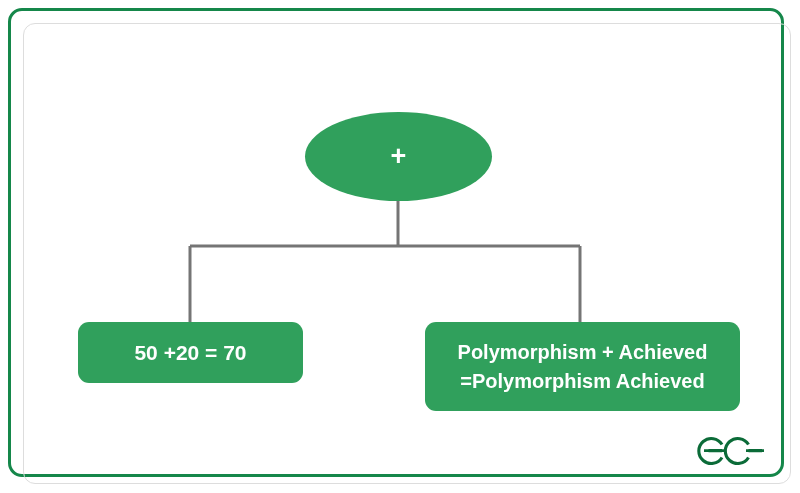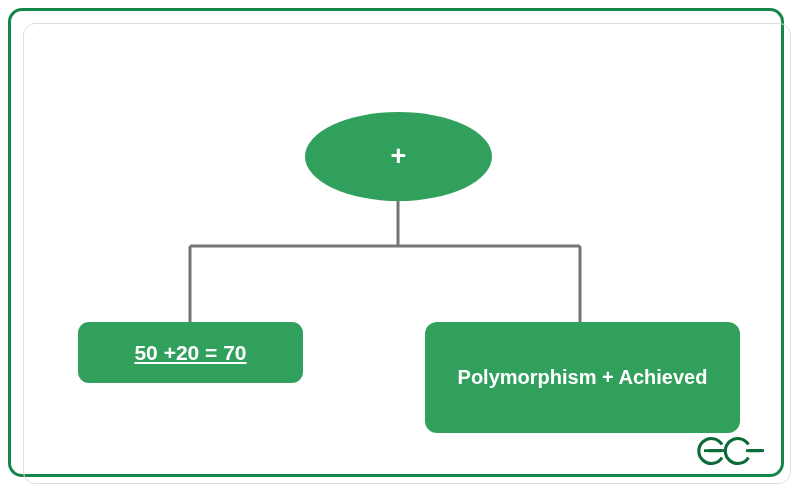--- a/index.html
+++ b/index.html
@@ -102,30 +102,28 @@
     font-weight: 700;
     text-align: center;
     box-sizing: border-box;
   }
   #leaf-left {
     left: 78px;
     top: 322px;
     width: 225px;
     height: 61px;
     font-size: 21px;
-    text-decoration: underline;
   }
   #leaf-right {
     left: 425px;
     top: 322px;
     width: 315px;
-    height: 111px;
+    height: 89px;
     font-size: 20px;
     padding: 0 10px;
-    border-radius: 12px;
   }
   #leaf-right .box-line {
     line-height: 1.45;
     white-space: nowrap;
   }
 
   
   .gfg-logo {
     position: absolute;
     left: 688px;
@@ -156,20 +154,21 @@
   <div class="node-ellipse">
     <span class="op-glyph">+</span>
   </div>
 
   <div class="node-box" id="leaf-left">
     <div class="box-line">50 +20 = 70</div>
   </div>
 
   <div class="node-box" id="leaf-right">
     <div class="box-line">Polymorphism + Achieved</div>
+    <div class="box-line">=Polymorphism Achieved</div>
   </div>
 
   <svg class="gfg-logo" viewBox="0 0 76 44" xmlns="http://www.w3.org/2000/svg">
     <g fill="none" stroke="#0b6b38" stroke-width="3.1">
 
       <path d="M34 16.5 a12.5 12.5 0 1 0 0 13 M34 22.6 L20.5 22.6"></path>
 
       <path d="M60.5 16.5 a12.5 12.5 0 1 0 0 13 M60.5 22.6 L74 22.6"></path>
 
       <path d="M16 22.6 L36 22.6 M58 22.6 L76 22.6" stroke-width="2.6"></path>

